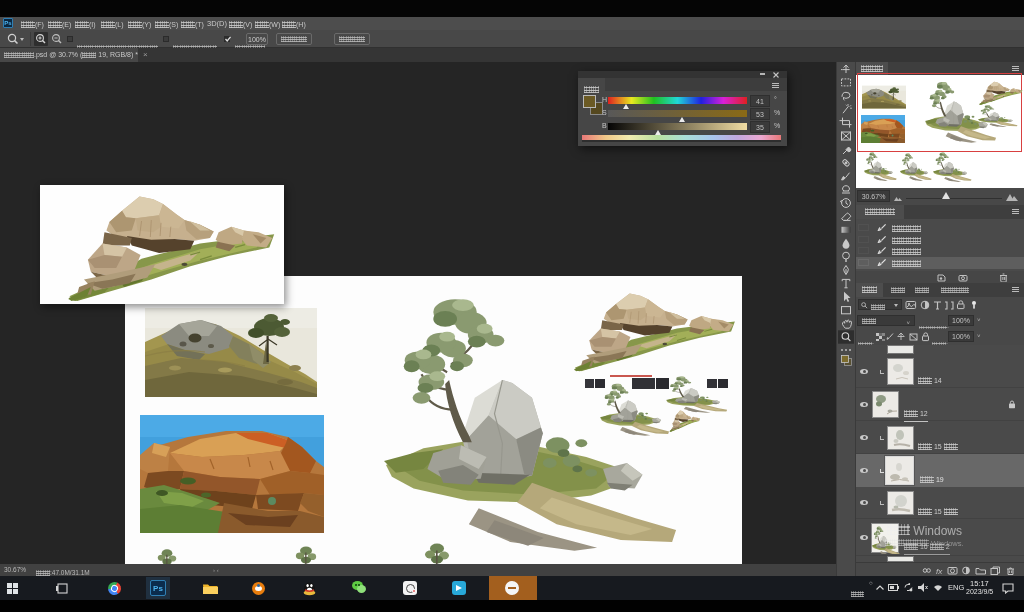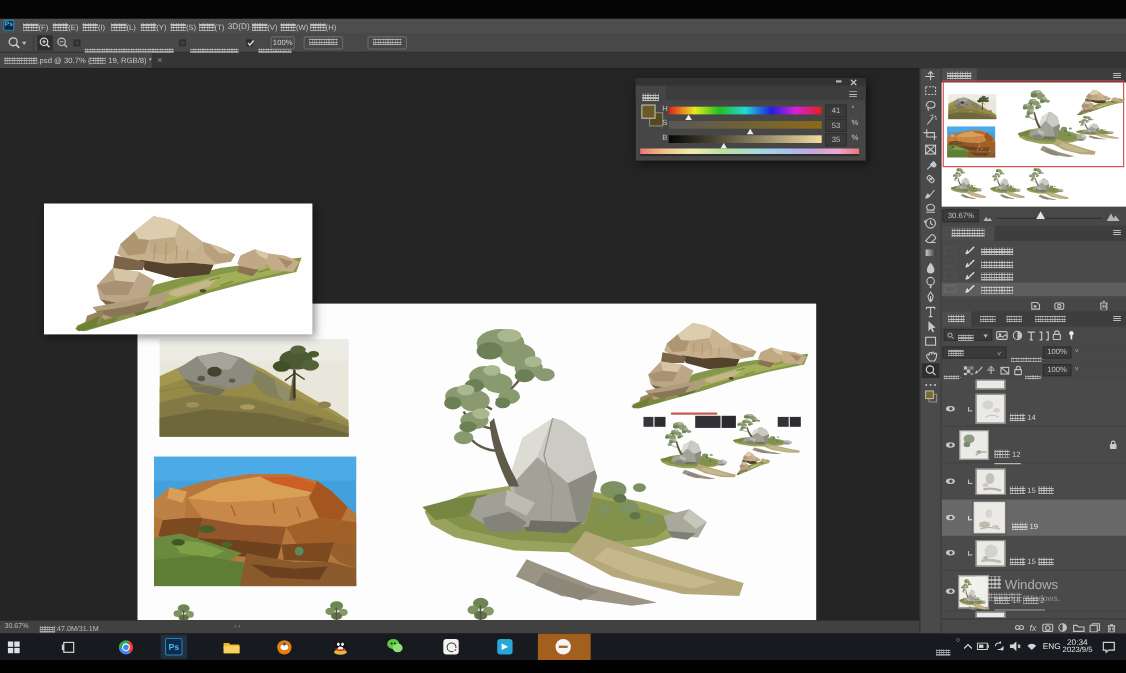--- a/index.html
+++ b/index.html
@@ -709,19 +709,19 @@
         <circle cx="7" cy="7" r="1.4" fill="#d5d5d5"></circle>
       </svg>
  <svg class="abs" style="left:918px;top:7px" width="10" height="9" viewBox="0 0 10 9">
         <polygon points="0,3 3,3 6,0 6,9 3,6 0,6" fill="#d5d5d5"></polygon>
         <path d="M7.5 3 L9.5 6 M9.5 3 L7.5 6" stroke="#d5d5d5"></path>
       </svg>
  <svg class="abs" style="left:933px;top:7px" width="10" height="9" viewBox="0 0 10 9">
         <path d="M5 8 L1 4 a5.6 5.6 0 0 1 8 0 z" fill="#d5d5d5"></path>
       </svg>
  <span class="abs" style="left:948px;top:7px;color:#e2e2e2;font-size:7.5px">ENG</span>
- <span class="abs" style="left:970px;top:3px;color:#e2e2e2;font-size:7.5px">20:34</span>
+ <span class="abs" style="left:970px;top:3px;color:#e2e2e2;font-size:7.5px">15:17</span>
  <span class="abs" style="left:966px;top:12px;color:#e2e2e2;font-size:7px">2023/9/5</span>
  <svg class="abs" style="left:1002px;top:7px" width="12" height="11" viewBox="0 0 12 11">
         <path d="M1 1 h10 v7 h-5 l-2.4 2 v-2 h-2.6 z" fill="none" stroke="#d5d5d5" stroke-width="1.1"></path>
       </svg>
 </div>
 <div class="abs" id="botblack"></div>
 </div>
 </body></html>

